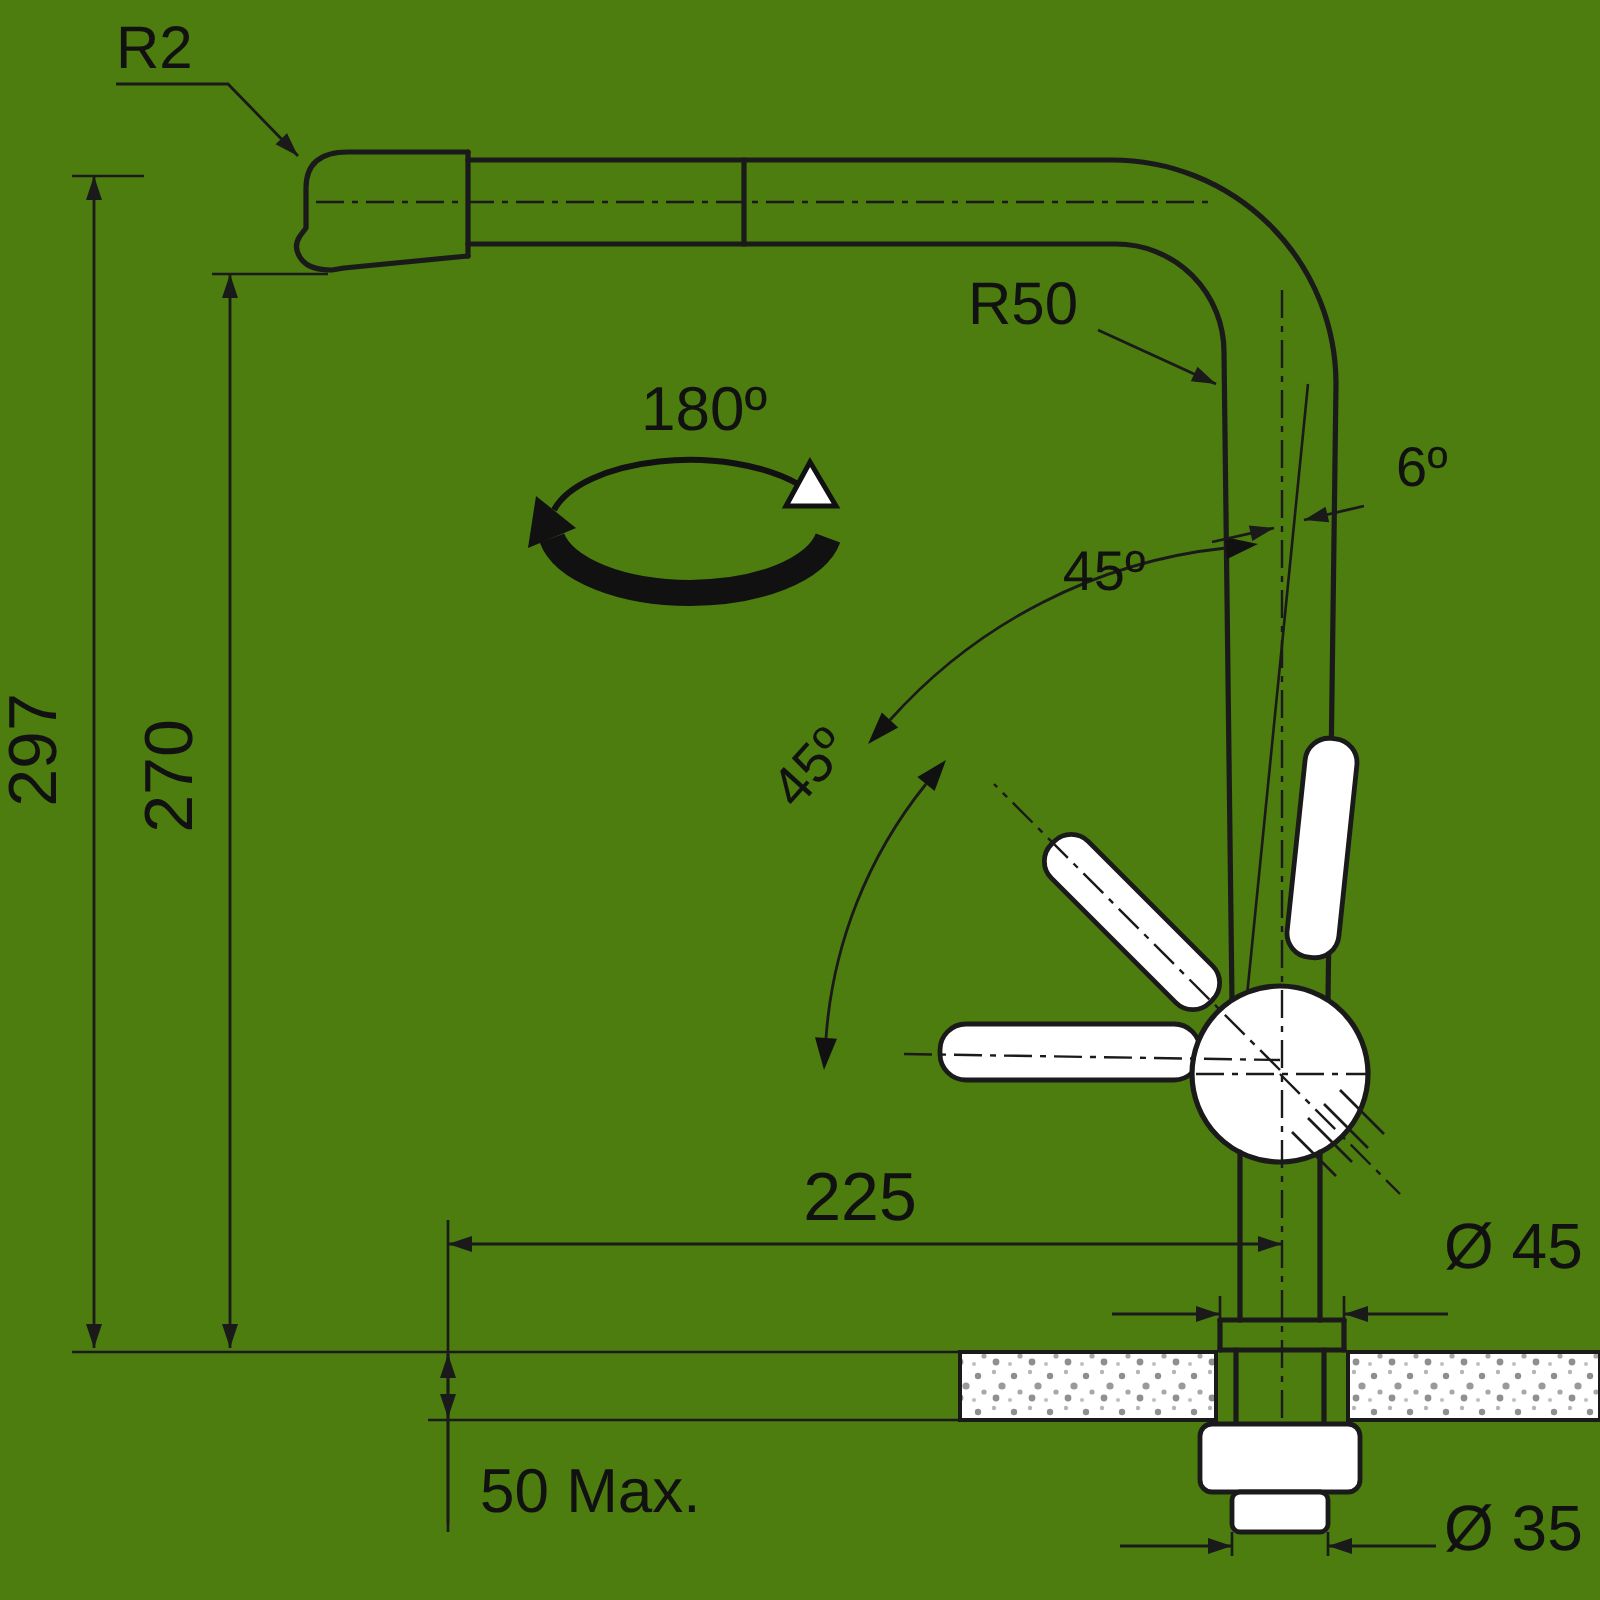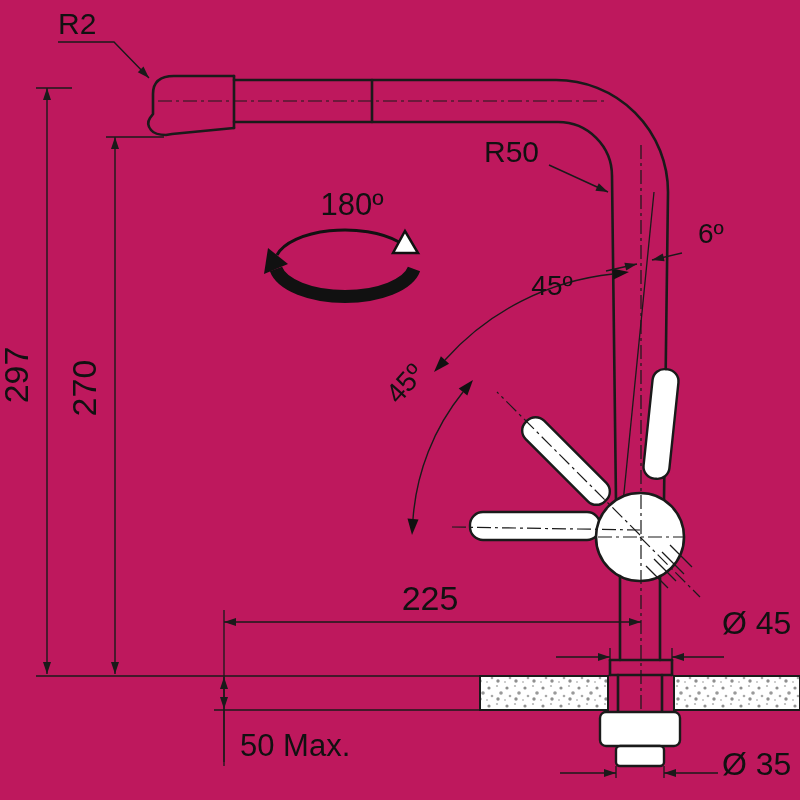--- a/index.html
+++ b/index.html
@@ -1,16 +1,16 @@
 <!DOCTYPE html>
 <html><head>
 <meta charset="utf-8">
 <style>
   html,body{margin:0;padding:0;background:#fff;}
-  .page{width:800px;height:800px;position:relative;background:#be185d;}
+  .page{width:800px;height:800px;position:relative;background:#4d7c0f;}
   svg{display:block;}
   .ol{fill:none;stroke:#1a1a1a;stroke-width:2.6;stroke-linejoin:round;stroke-linecap:round;}
   .thin{fill:none;stroke:#1a1a1a;stroke-width:1.3;}
   .dim{fill:none;stroke:#1a1a1a;stroke-width:1.4;}
   .dash{fill:none;stroke:#1a1a1a;stroke-width:1.2;stroke-dasharray:14 4 3 4;}
   .lever{fill:#ffffff;stroke:#1a1a1a;stroke-width:2.4;}
   .solid{fill:#111111;stroke:none;}
   text{font-family:"Liberation Sans", sans-serif;fill:#111111;}
 </style>
 </head>

